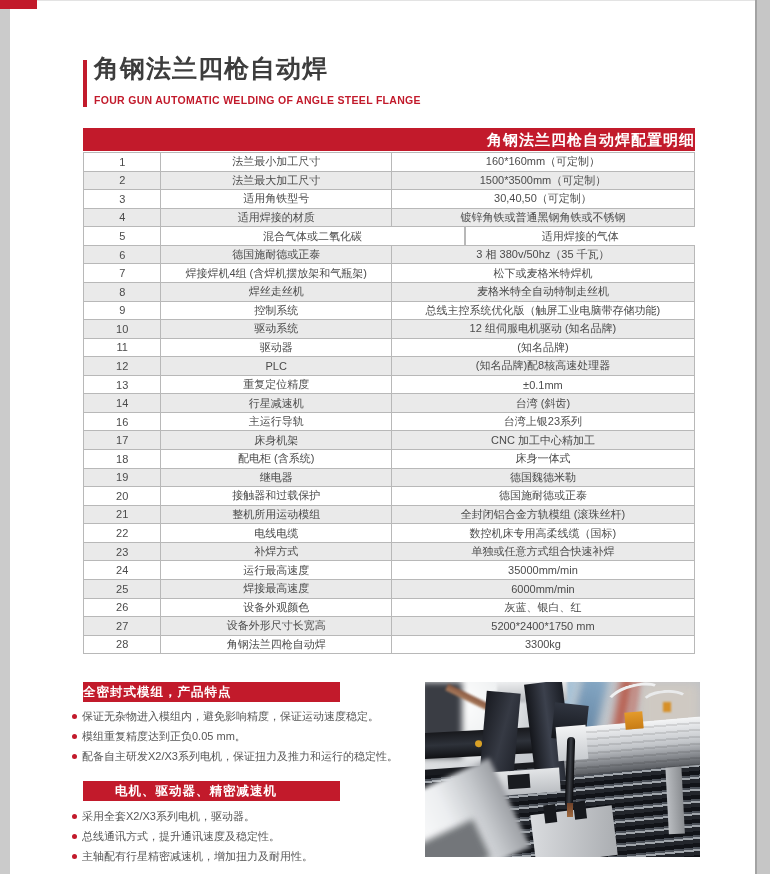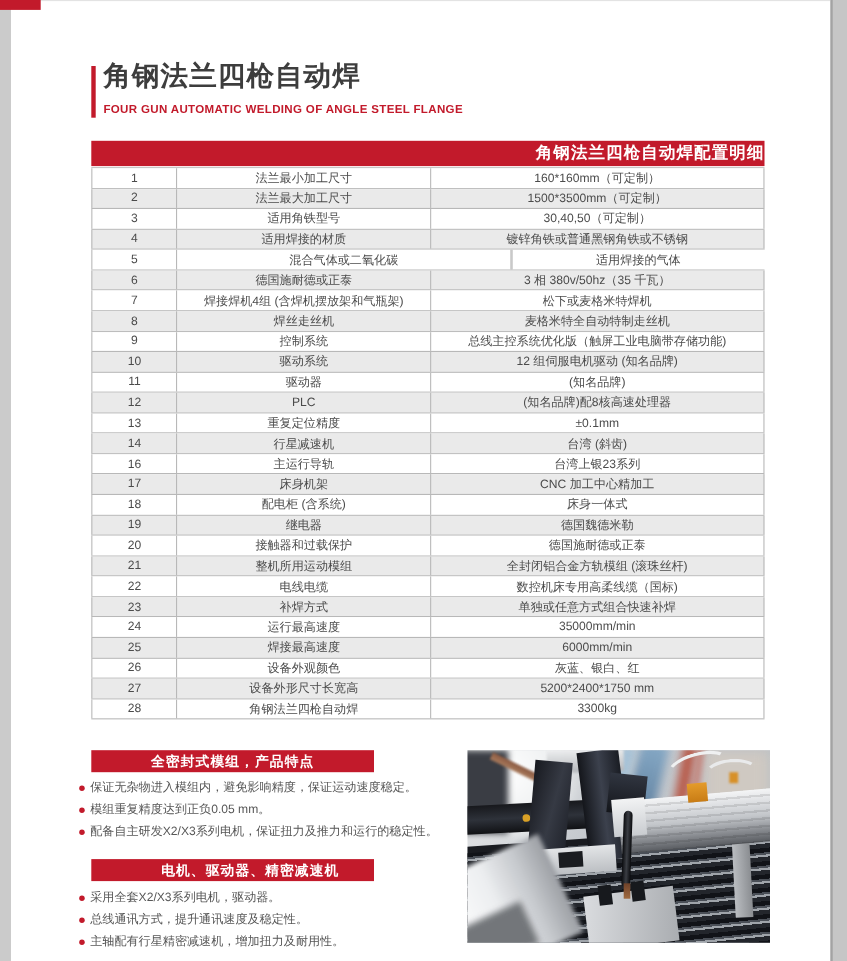--- a/index.html
+++ b/index.html
@@ -20,21 +20,21 @@
   .spec-head { height:23px; background:var(--red,#c21a2b); color:#fff; font-size:15px; font-weight:bold; letter-spacing:1px; text-align:right; line-height:23px; }
   .trows { margin-top:1px; border-top:1px solid #b8b8b8; }
   .trow { display:flex; height:18.57px; border-bottom:1px solid #b8b8b8; background:#fff; }
   .trows div.trow:nth-of-type(even) { background:#eaeaea; }
   .trow .c { display:flex; align-items:center; justify-content:center; font-size:11px; color:#4b4b4b; white-space:nowrap; overflow:hidden; border-left:1px solid #b8b8b8; }
   .trow .c1 { width:83px; border-left:1px solid #b8b8b8; }
   .trow .c2 { width:247px; }
   .trow .c3 { width:326px; border-right:1px solid #b8b8b8; }
 
   
-  .sec-bar { position:absolute; width:257px; height:20px; background:var(--red,#c21a2b); color:#fff; font-size:12.5px; font-weight:bold; text-align:center; line-height:20px; letter-spacing:1px; }
+  .sec-bar { position:absolute; width:257px; height:20px; background:var(--red,#c21a2b); color:#fff; font-size:12.5px; font-weight:bold; line-height:20px; letter-spacing:1px; }
   .sec-bar.s1 { left:83px; top:682px; }
   .sec-bar.s2 { left:83px; top:781px;padding-left:32px; }
   .bullets { position:absolute; width:365px; }
   .bullets.b1 { left:70px; top:706px; }
   .bullets.b2 { left:70px; top:806px; }
   .bullet { position:relative; padding-left:12px; font-size:11px; line-height:20px; color:#565656; white-space:nowrap; }
   .bullet::before { content:""; position:absolute; left:2px; top:8px; width:5px; height:5px; border-radius:50%; background:var(--red,#c21a2b); }
 
   
   .photo { position:absolute; left:425px; top:682px; width:275px; height:175px; overflow:hidden;

